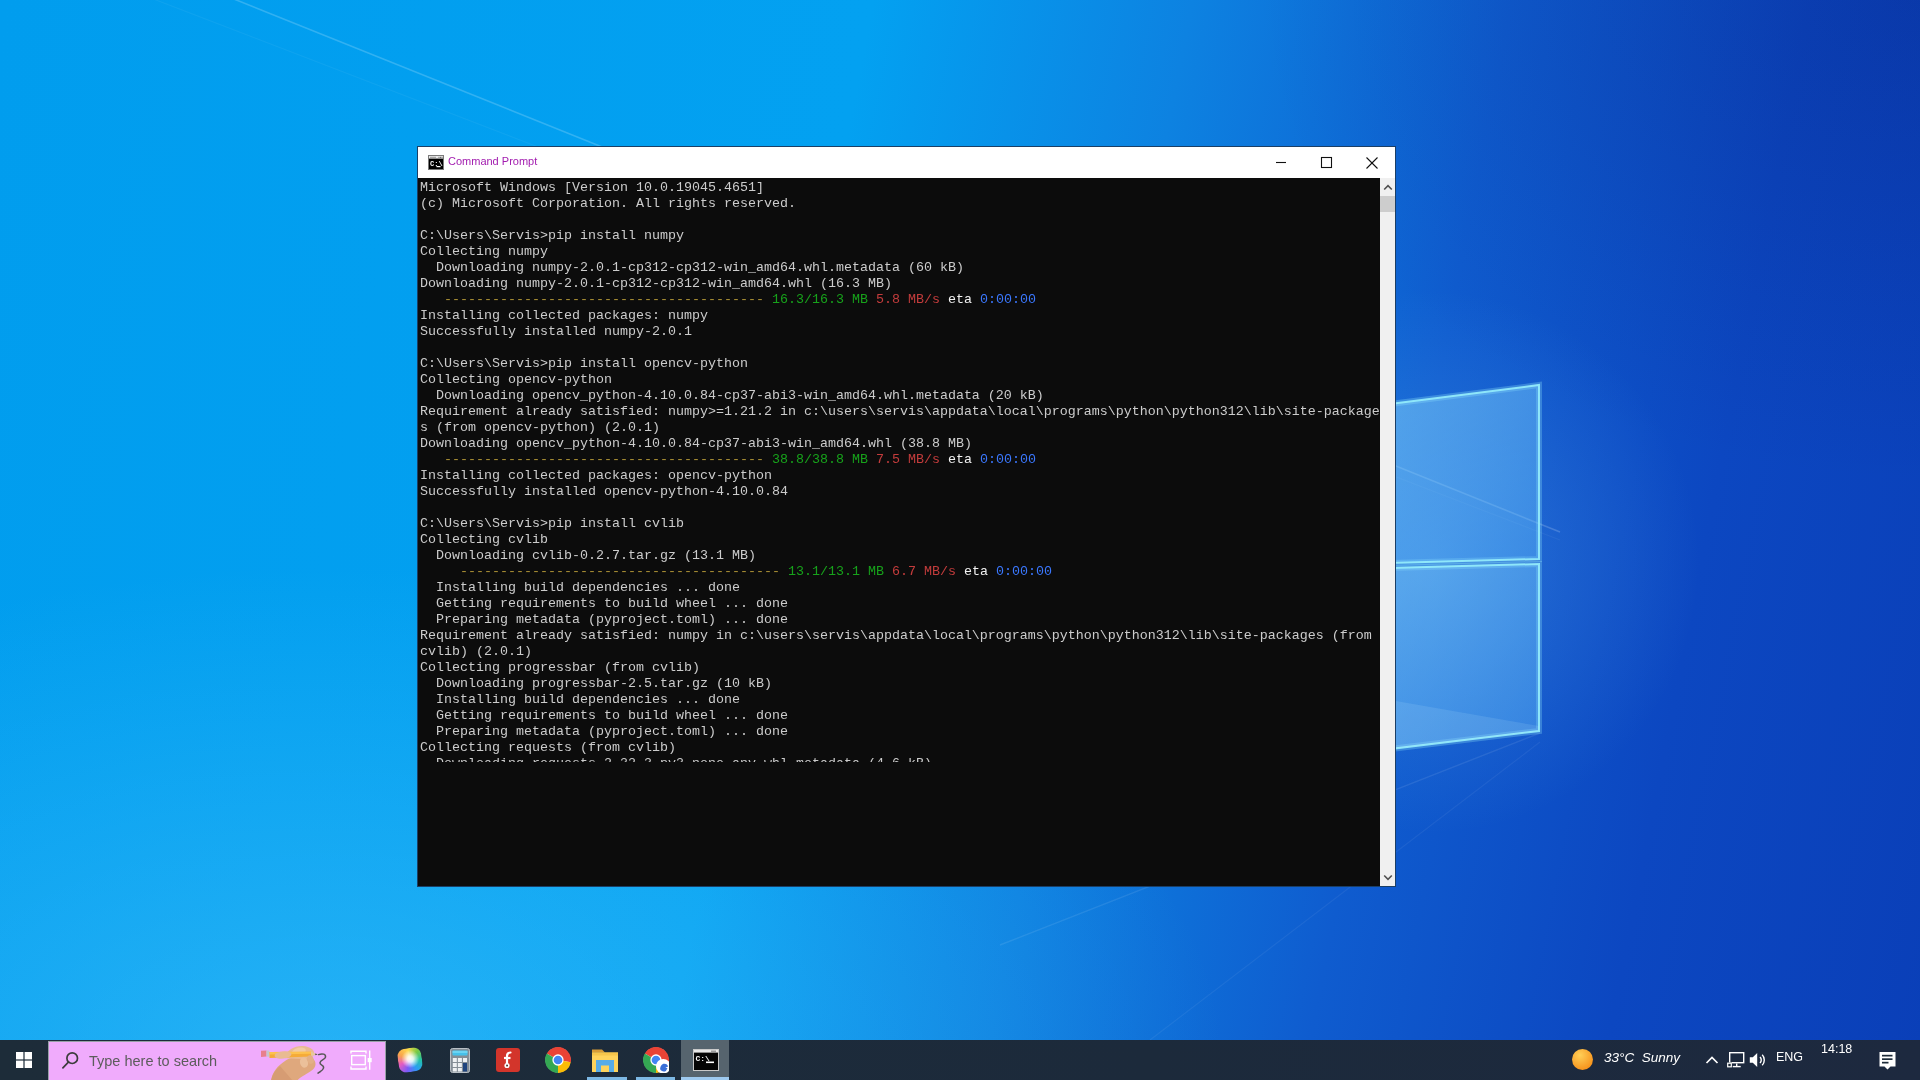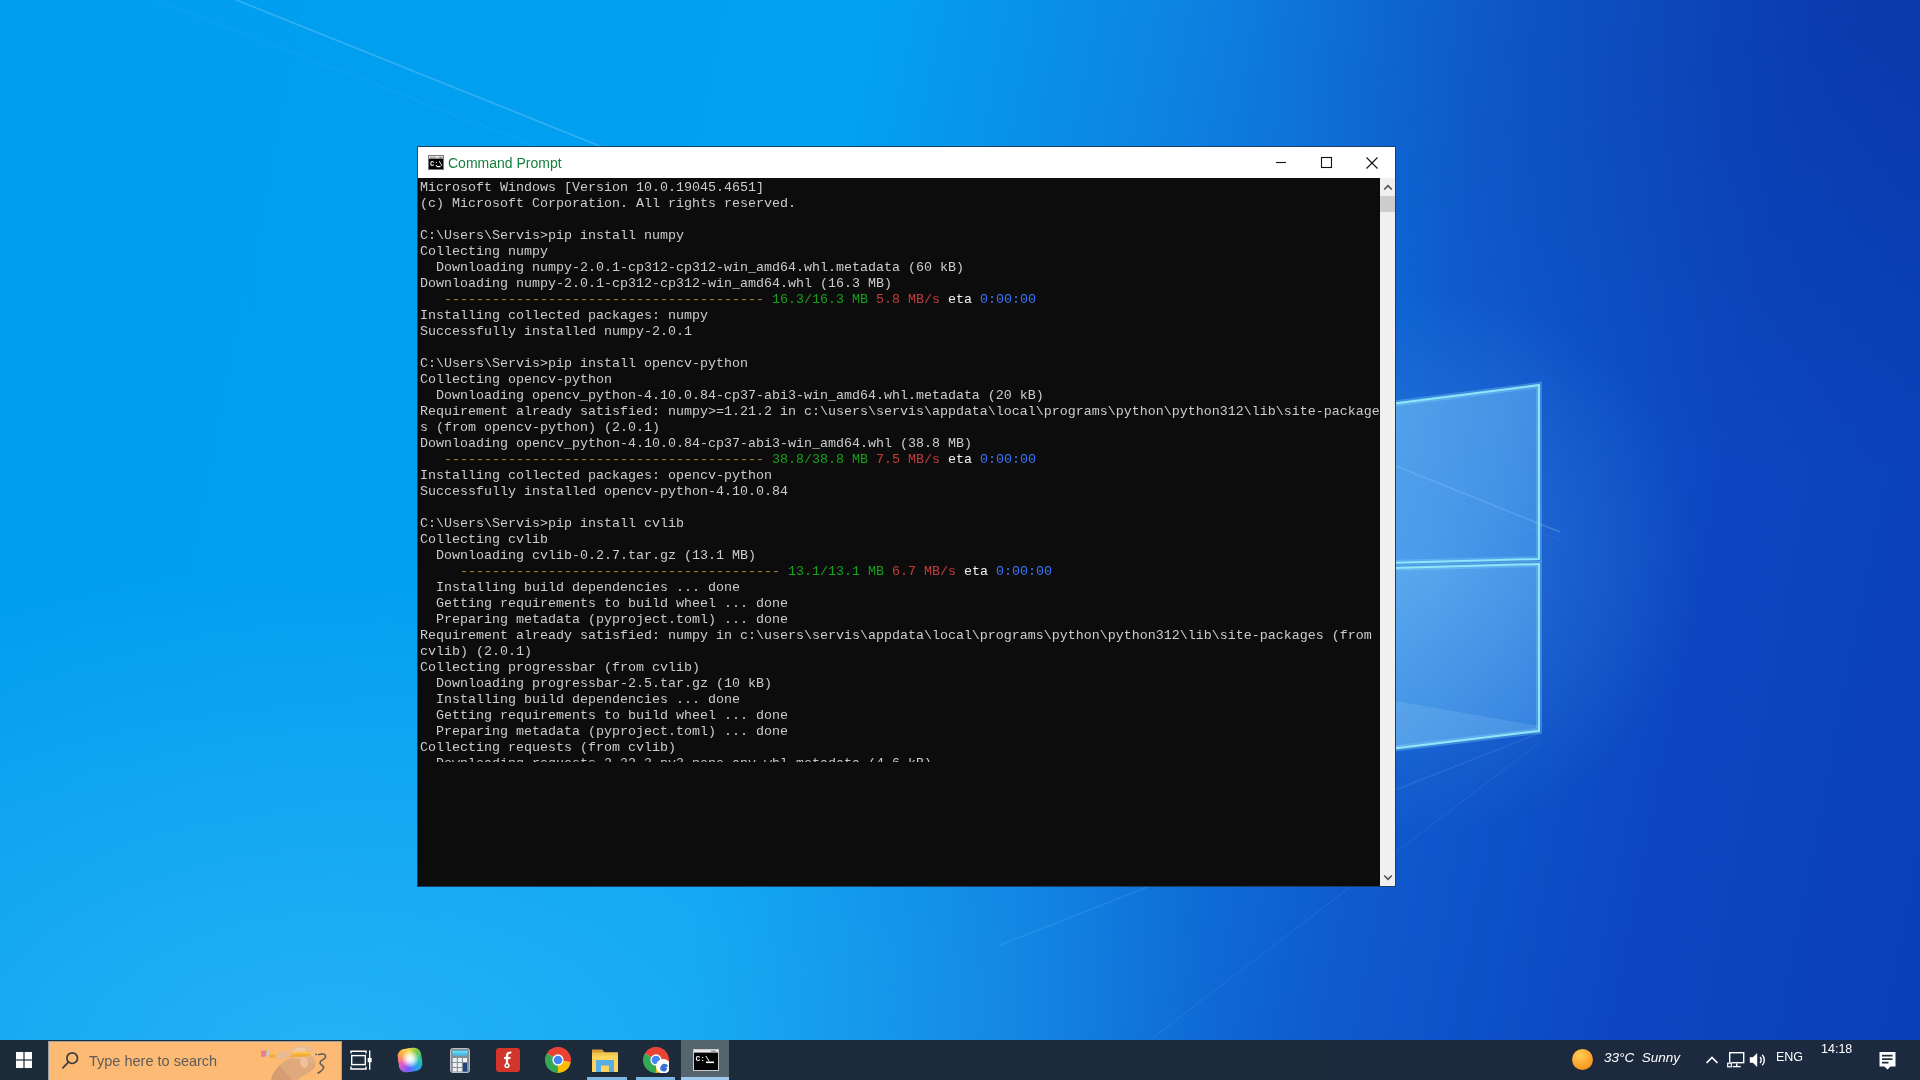--- a/index.html
+++ b/index.html
@@ -4,29 +4,29 @@
 <style>
 html,body{margin:0;padding:0;}
 body{width:1920px;height:1080px;overflow:hidden;position:relative;font-family:"Liberation Sans",sans-serif;background:#0a3db5;}
 #wall{position:absolute;left:0;top:0;width:1920px;height:1080px;
 background:
  radial-gradient(1500px 820px at 17% 98%, rgba(90,205,255,0.40), rgba(90,205,255,0) 60%),
  radial-gradient(1100px 800px at 100% 0%, rgba(5,22,110,0.25), rgba(5,22,110,0) 60%),
  linear-gradient(101deg,#019dee 0%,#03a1f1 41%,#0d82e1 56%,#0f5ccf 71%,#0c47c1 85%,#0a3fb8 100%);}
 #win{position:absolute;left:417px;top:146px;width:979px;height:741px;box-sizing:border-box;border:1px solid #1b3f66;background:#0c0c0c;}
 #titlebar{position:absolute;left:0;top:0;width:100%;height:31px;background:#ffffff;}
-#title-text{position:absolute;left:30px;top:8px;font-size:14px;color:#15803d;}
+#title-text{position:absolute;left:30px;top:8px;font-size:11px;color:#a21caf;}
 #console{position:absolute;left:1px;top:31px;width:962px;height:584px;background:#0c0c0c;overflow:hidden;}
 #console pre{margin:0;padding:2px 0 0 1px;font-family:"Liberation Mono",monospace;font-size:13.33px;line-height:16px;color:#cccccc;white-space:pre;}
 .g{color:#17a21b;} .r{color:#c33c3c;margin-top:44px;} .y{color:#ae9336;} .b{color:#3b78ff;text-align:center;} .w{color:#f2f2f2;}
 #sbar{position:absolute;right:0;top:31px;width:15px;height:708px;background:#f0f0f0;}
 #sthumb{position:absolute;left:0;top:18px;width:15px;height:16px;background:#cdcdcd;}
 .chev{position:absolute;left:2.5px;width:10px;height:10px;}
 #taskbar{position:absolute;left:0;top:1040px;width:1920px;height:40px;background:linear-gradient(90deg,#1d2c39 0%,#1c2a3b 60%,#1d293f 100%);}
-#searchbox{position:absolute;left:48px;top:1041px;width:294px;height:39px;background:#fdba74;border:1px solid #98a0a8;border-bottom:none;box-sizing:border-box;overflow:hidden;}
+#searchbox{position:absolute;left:48px;top:1041px;width:338px;height:39px;background:#f0abfc;border:1px solid #98a0a8;border-bottom:none;box-sizing:border-box;overflow:hidden;}
 #searchtext{position:absolute;left:40px;top:10.5px;font-size:14.5px;color:#5c5c5c;}
 .uline{position:absolute;top:1077px;height:3px;background:#7db8e4;}
 .trtext{position:absolute;font-size:12.5px;color:#fff;white-space:nowrap;line-height:1;}
 </style>
 </head>
 <body>
 <div id="wall"></div>
 <svg width="1920" height="1080" style="position:absolute;left:0;top:0">
   <line x1="0" y1="-95" x2="1560" y2="532" stroke="rgba(255,255,255,0.19)" stroke-width="1.6"></line>
   <line x1="0" y1="-60" x2="1560" y2="540" stroke="rgba(255,255,255,0.05)" stroke-width="1.2"></line>

